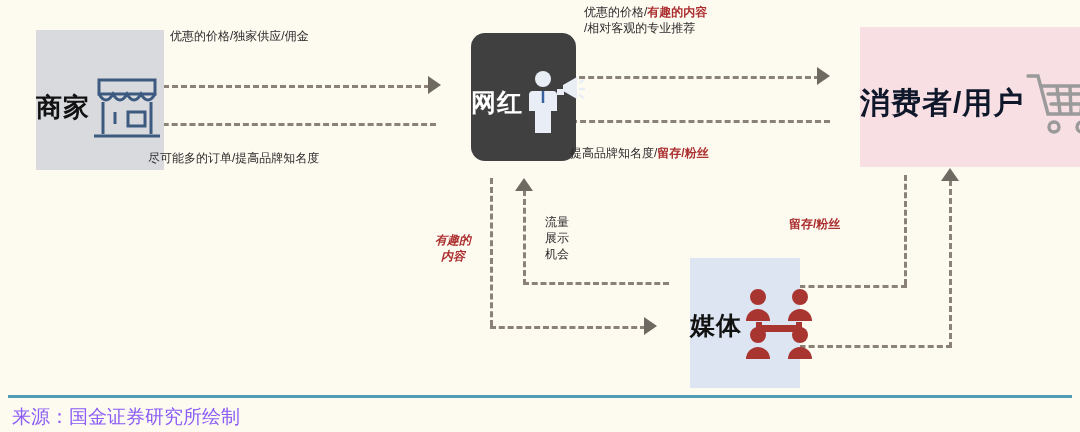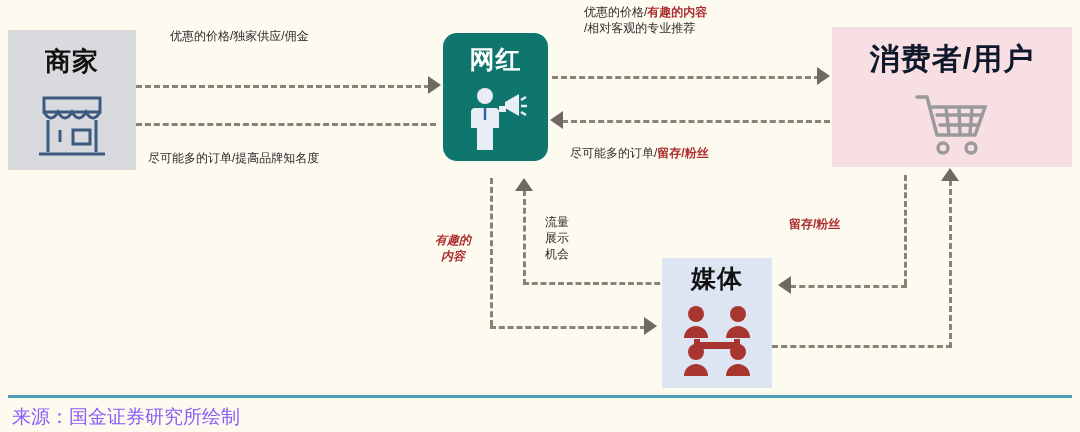--- a/index.html
+++ b/index.html
@@ -14,23 +14,24 @@
     background: #fdfaf0;
     font-family: "Liberation Sans", "DejaVu Sans", sans-serif;
     overflow: hidden;
   }
 
   
   .node {
     position: absolute;
     box-sizing: border-box;
     display: flex;
-    flex-direction: column;
+    flex-direction: row;
     align-items: center;
     justify-content: flex-start;
+    margin-left: 28px;
   }
   .node .node-title {
     font-weight: bold;
     letter-spacing: 1px;
     white-space: nowrap;
   }
   .node .node-icon {
     display: flex;
     align-items: center;
     justify-content: center;
@@ -39,21 +40,21 @@
 
   #node-merchant {
     left: 8px; top: 30px; width: 128px; height: 140px;
     background: #d9dade;
     padding-top: 14px;
   }
   #node-merchant .node-title { color: #111111; font-size: 26px; }
 
   #node-influencer {
     left: 443px; top: 33px; width: 105px; height: 128px;
-    background: #0f766e;
+    background: #404040;
     border-radius: 14px;
     padding-top: 10px;
   }
   #node-influencer .node-title { color: #ffffff; font-size: 25px; }
 
   #node-consumer {
     left: 832px; top: 27px; width: 240px; height: 140px;
     background: #f7dfe4;
     padding-top: 12px;
   }
@@ -230,21 +231,21 @@
   <div class="label" style="left:170px; top:28px;">优惠的价格/独家供应/佣金</div>
 
   <div class="label" style="left:148px; top:150px;">尽可能多的订单/提高品牌知名度</div>
 
   <div class="label" style="left:584px; top:4px;">
     <span>优惠的价格/</span><span class="hl">有趣的内容</span><br>
     <span>/相对客观的专业推荐</span>
   </div>
 
   <div class="label" style="left:570px; top:145px;">
-    <span>尽可能多的订单/</span><span class="hl">留存/粉丝</span>
+    <span>提高品牌知名度/</span><span class="hl">留存/粉丝</span>
   </div>
 
   <div class="label vert red" style="left:422px; top:233px; width:62px; line-height:1.3;font-style:italic;">有趣的<br>内容</div>
 
   <div class="label vert" style="left:540px; top:196px; width:34px; line-height:1.32;margin-top:19px;">流量<br>展示<br>机会</div>
 
   <div class="label red" style="left:789px; top:216px;">留存/粉丝</div>
 
 
   <div id="footer-rule"></div>

